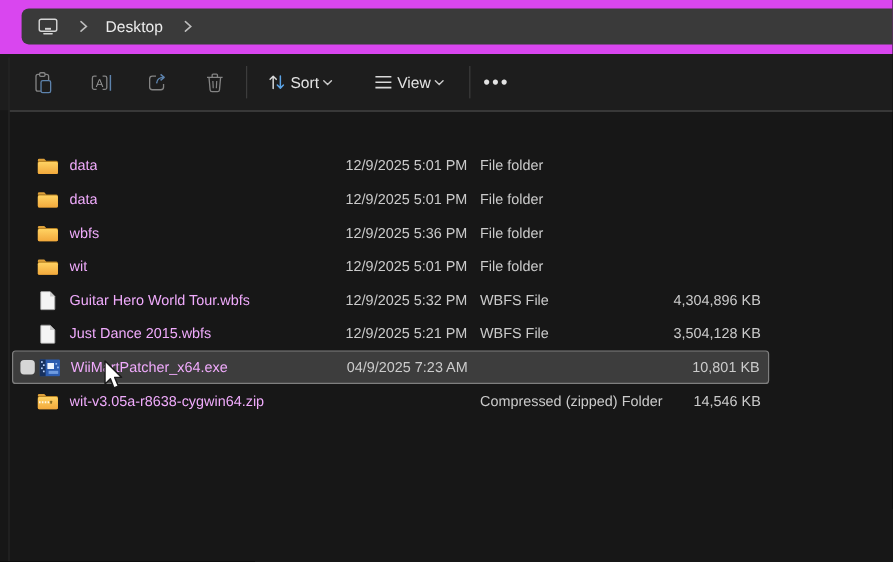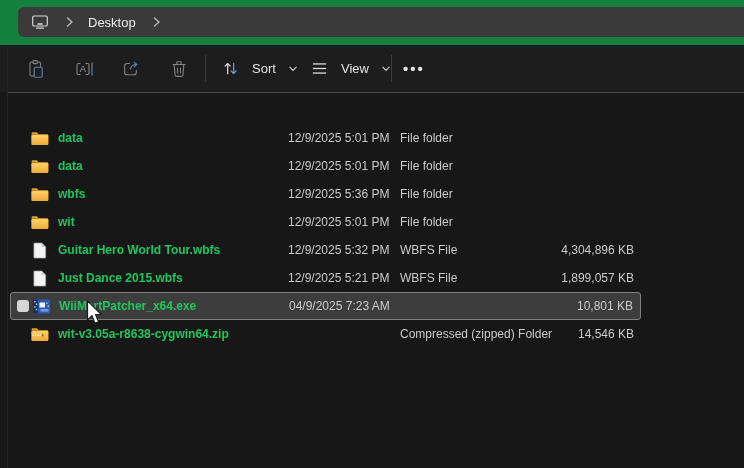--- a/index.html
+++ b/index.html
@@ -2,51 +2,51 @@
 <html><head>
 <meta charset="utf-8">
 <style>
   * { margin:0; padding:0; box-sizing:border-box; }
   body { background:#000; font-family:"Liberation Sans", sans-serif; }
   #window {
     position:relative; width:744px; height:468px; overflow:hidden;
     background:#171717; color:#dedede;
   }
   
-  .topbar { position:absolute; left:0; top:0; width:744px; height:45px; background:#15803d; }
+  .topbar { position:absolute; left:0; top:0; width:744px; height:45px; background:#d946ef; }
   .address-box {
     position:absolute; left:18px; top:7px; right:-8px; height:30px;
     background:#3a3a3a; border-radius:6px; display:flex; align-items:center;
   }
   .crumb-icon { margin-left:13px; display:flex; align-items:center; }
   .crumb-sep { margin:0 14px 0 16px; display:flex; align-items:center; }
   .crumb { font-size:13px; color:#ececec; cursor:default; }
   
   .toolbar { position:absolute; left:0; top:45px; width:744px; height:47px; background:#1d1d1d; }
   .tbtn { position:absolute; top:13px; width:22px; height:22px; display:flex; align-items:center; justify-content:center; }
   .tsep { position:absolute; top:10px; width:1px; height:27px; background:#3c3c3c; }
-  .tgroup { position:absolute; top:0; height:47px; display:flex; align-items:center; gap:12px; }
+  .tgroup { position:absolute; top:0; height:47px; display:flex; align-items:center; gap:2px; }
   .tlabel { font-size:13px; color:#e3e3e3; }
   .tmore { position:absolute; top:0; height:47px; display:flex; align-items:center; font-size:15px; font-weight:bold; letter-spacing:2px; color:#e3e3e3; }
   
   .top-divider { position:absolute; left:8px; right:0; top:92px; height:1px; background:#4f4f4f; }
   .left-line { position:absolute; left:7px; top:48px; bottom:0; width:1px; background:#262626; }
   .list-header { position:absolute; left:0; top:93px; width:744px; height:26px; font-size:12px; color:#d0d0d0; }
   .hcheck { position:absolute; left:33px; top:7px; width:12px; height:12px; border-radius:3px; background:#d2d2d2; }
   .hlabel { position:absolute; line-height:26px; white-space:nowrap; }
   .hsep { position:absolute; top:2px; width:1px; height:21px; background:#404040; }
   .sort-caret { position:absolute; left:153px; top:-2px; }
   
   .file-list { position:absolute; left:10px; top:124px; width:631px; }
   .row { position:relative; height:28px; font-size:12px; }
   .row.selected { background:#3d3d3d; border:1px solid #7f7f7f; border-radius:3px; }
   .row-check { position:absolute; left:6px; top:8px; width:12px; height:12px; border-radius:3px; background:#d6d6d6; }
   .row-icon { position:absolute; left:21px; top:5px; width:18px; height:18px; display:flex; align-items:center; justify-content:center; }
   .cell { position:absolute; line-height:28px; white-space:nowrap; }
-  .c-name { left:48px; color:#22c55e; max-width:225px; overflow:hidden;font-weight:bold; }
+  .c-name { left:48px; color:#f0abfc; max-width:225px; overflow:hidden; }
   .c-date { left:278px; color:#cbcbcb; }
   .c-type { left:390px; color:#cbcbcb; }
   .c-size { right:7px; text-align:right; color:#cbcbcb; }
   .row.selected .cell { line-height:26px; }
   .row.selected .row-icon { top:4px; }
   .row.selected .row-check { top:7px; }
   
   .cursor { position:absolute; left:86px; top:300px; z-index:20; pointer-events:none; }
   svg { display:block; }
 </style>
@@ -255,21 +255,21 @@
       <div class="row">
         <span class="row-icon">
           <svg width="14" height="17" viewBox="0 0 14 17">
             <path d="M1.5 1 h7.2 L12.7 5 v10.5 a0.6 0.6 0 0 1 -0.6 0.6 H1.5 a0.6 0.6 0 0 1 -0.6 -0.6 V1.6 A0.6 0.6 0 0 1 1.5 1 Z" fill="#f4f4f4" stroke="#9b9b9b" stroke-width="0.7"></path>
             <path d="M8.7 1 L12.7 5 H8.7 Z" fill="#c9c9c9"></path>
           </svg>
         </span>
         <span class="cell c-name">Just Dance 2015.wbfs</span>
         <span class="cell c-date">12/9/2025 5:21 PM</span>
         <span class="cell c-type">WBFS File</span>
-        <span class="cell c-size">1,899,057 KB</span>
+        <span class="cell c-size">3,504,128 KB</span>
       </div>
       <div class="row selected">
         <span class="row-check"></span>
         <span class="row-icon">
           <svg width="17" height="15" viewBox="0 0 17 15">
             <rect x="0" y="0.5" width="17" height="14" rx="1" fill="#2c5cb0"></rect>
             <rect x="0" y="0.5" width="5" height="14" fill="#17315f"></rect>
             <rect x="6.5" y="3.5" width="5.5" height="5" fill="#eef4ff"></rect>
             <rect x="1.2" y="2" width="1.4" height="1.4" fill="#bcd4ff"></rect>
             <rect x="2.8" y="4.6" width="1.4" height="1.4" fill="#bcd4ff"></rect>

